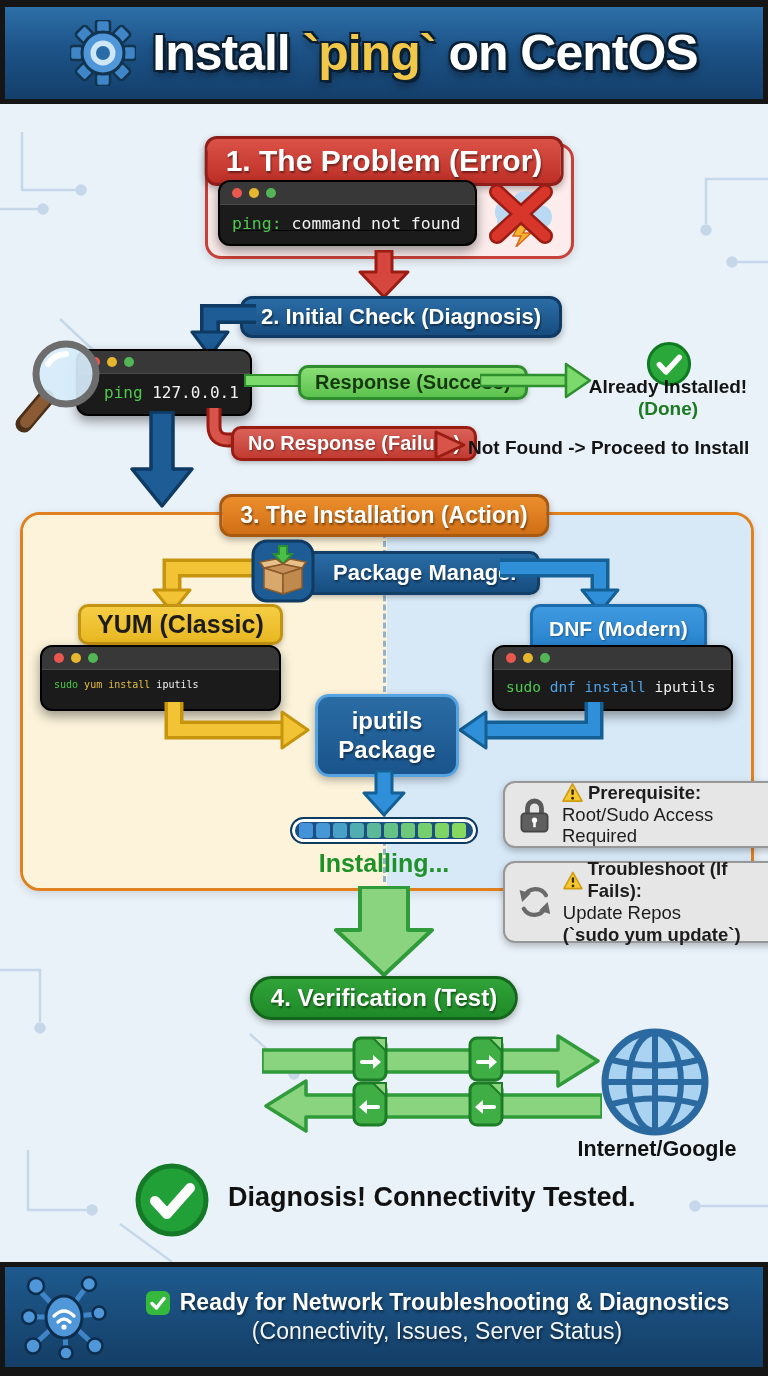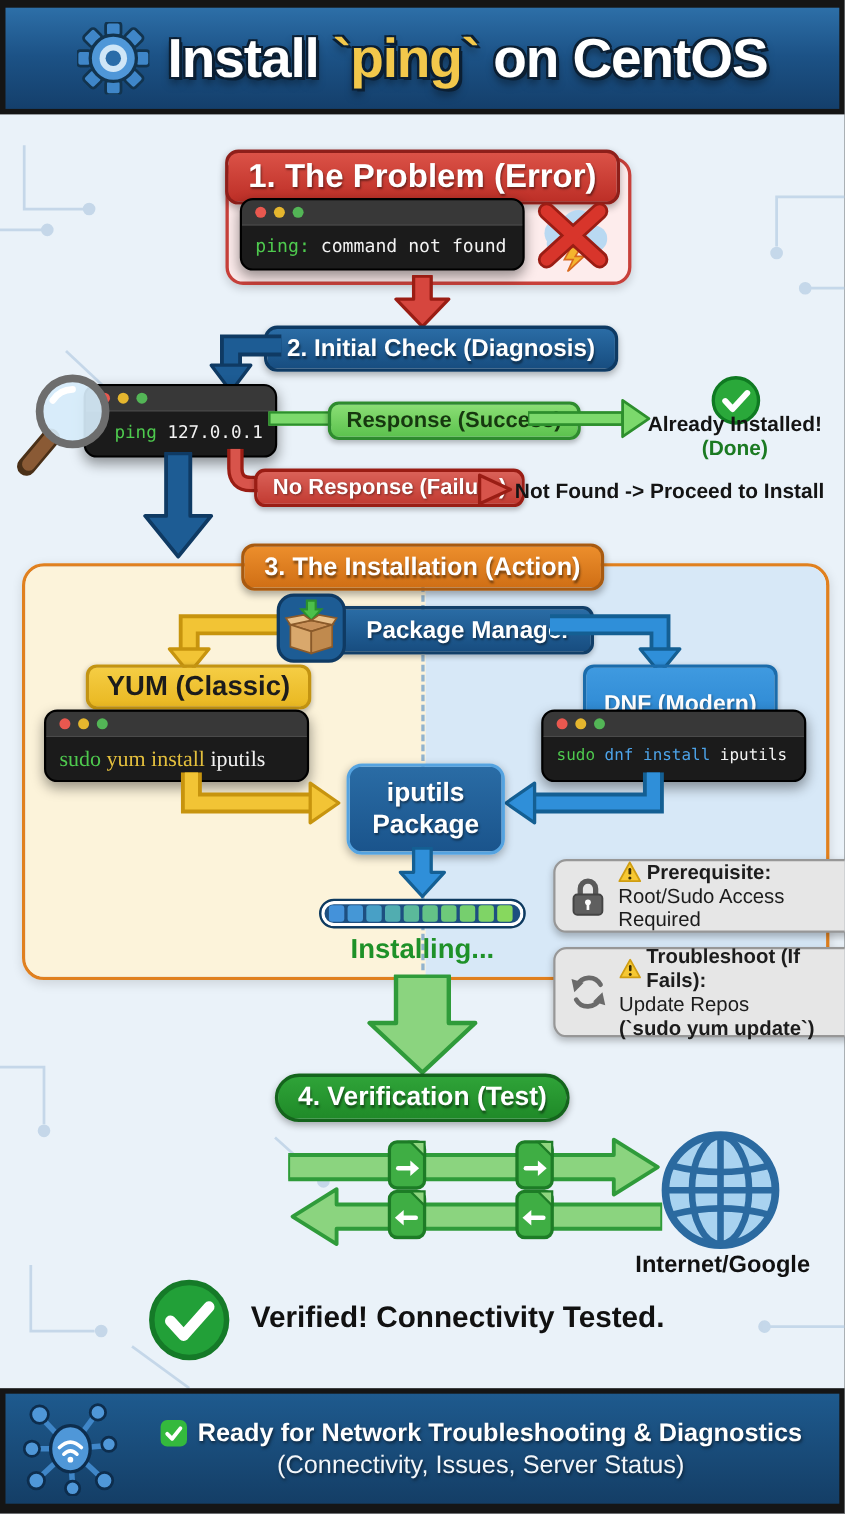--- a/index.html
+++ b/index.html
@@ -21,21 +21,21 @@
      padding:5px 18px;text-shadow:1px 2px 2px rgba(0,0,0,.45);box-shadow:0 3px 7px rgba(0,0,0,.3);}
   .badge-red{background:linear-gradient(180deg,#db5247,#bd2f27);border:3px solid #8e1f1a;font-size:30px;}
   .badge-blue{background:linear-gradient(180deg,#2a6ca5,#174d80);border:3px solid #0e3a63;font-size:22px;}
   .badge-orange{background:linear-gradient(180deg,#ec8e2c,#d06f15);border:3px solid #a85a10;font-size:23px;}
   .badge-green{background:linear-gradient(180deg,#2fa338,#1f8a28);border:3px solid #14641c;font-size:24px;}
   .pill{position:absolute;border-radius:10px;font-weight:800;white-space:nowrap;text-align:center;
      box-shadow:0 2px 5px rgba(0,0,0,.25);}
   .pill-success{background:linear-gradient(180deg,#8ade74,#5cc24e);border:3px solid #2e8b2e;color:#16380f;font-size:20px;padding:3px 14px;}
   .pill-failure{background:linear-gradient(180deg,#da6158,#c23b32);border:3px solid #9a1d14;color:#fff;font-size:20px;padding:3px 14px;text-shadow:1px 1px 2px rgba(0,0,0,.4);}
   .pill-yum{background:linear-gradient(180deg,#f5cd44,#e9b822);border:3px solid #c39412;color:#1c1c1c;font-size:25px;padding:3px 16px;}
-  .pill-dnf{background:linear-gradient(180deg,#3f9ae0,#2580cc);border:3px solid #1b6cab;color:#fff;font-size:21px;padding:21px 16px;text-shadow:1px 1px 2px rgba(0,0,0,.35);}
+  .pill-dnf{background:linear-gradient(180deg,#3f9ae0,#2580cc);border:3px solid #1b6cab;color:#fff;font-size:21px;padding:10px 16px;text-shadow:1px 1px 2px rgba(0,0,0,.35);}
   .pill-pm{background:linear-gradient(180deg,#2a6ca5,#174d80);border:3px solid #123f68;color:#fff;font-size:22px;font-weight:800;
      padding:6px 18px 6px 34px;text-shadow:1px 2px 2px rgba(0,0,0,.45);}
 
   
   .s1-box{position:absolute;left:205px;top:143px;width:363px;height:110px;background:#fdecec;
      border:3px solid #c8403a;border-radius:16px;box-shadow:0 3px 8px rgba(0,0,0,.15);}
   .s3-box{position:absolute;left:20px;top:512px;width:728px;height:373px;border:3.5px solid #e0801f;
      border-radius:20px;overflow:hidden;box-shadow:0 3px 10px rgba(0,0,0,.12);}
   .s3-left{position:absolute;left:0;top:0;width:364px;height:100%;background:#fcf3da;}
   .s3-right{position:absolute;left:364px;top:0;width:364px;height:100%;background:#d7e8f7;}
@@ -121,21 +121,21 @@
           <circle r="12.5" fill="#cfe6f7"></circle>
           <circle r="7" fill="#2a6ca8"></circle>
         </g>
       </svg>
       <div class="hdr-title"><span>Install </span><span class="hdr-ping">`ping`</span><span> on CentOS</span></div>
     </div>
   </div>
 
   <div class="s1-box"></div>
   <div class="badge badge-red" style="left:384px;top:136px;transform:translateX(-50%);">1. The Problem (Error)</div>
-  <div class="terminal" style="left:218px;top:180px;width:255px;height:62px;">
+  <div class="terminal" style="left:218px;top:180px;width:255px;height:62px;text-decoration:underline;">
     <div class="term-bar">
         <span class="dot dot-r"></span>
         <span class="dot dot-y"></span>
         <span class="dot dot-g"></span>
       </div>
     <div class="term-body" style="font-size:16.5px;"><span class="tc-green">ping:</span><span class="tc-white"> command not found</span></div>
   </div>
   <svg class="abs" style="left:483px;top:181px;" width="76" height="66" viewBox="0 0 76 66">
     <g fill="#b9d9f2">
       <circle cx="25" cy="31" r="13"></circle>
@@ -235,21 +235,21 @@
 
   <div class="pill pill-yum" style="left:78px;top:604px;">YUM (Classic)</div>
   <div class="pill pill-dnf" style="left:530px;top:604px;">DNF (Modern)</div>
 
   <div class="terminal" style="left:40px;top:645px;width:237px;height:62px;">
     <div class="term-bar">
         <span class="dot dot-r"></span>
         <span class="dot dot-y"></span>
         <span class="dot dot-g"></span>
       </div>
-    <div class="term-body" style="font-size:20px;font-family:Liberation Serif, serif;"><span class="tc-green">sudo </span><span class="tc-yellow">yum install </span><span class="tc-white">iputils</span></div>
+    <div class="term-body" style="font-size:10px;"><span class="tc-green">sudo </span><span class="tc-yellow">yum install </span><span class="tc-white">iputils</span></div>
   </div>
   <div class="terminal" style="left:492px;top:645px;width:237px;height:62px;">
     <div class="term-bar">
         <span class="dot dot-r"></span>
         <span class="dot dot-y"></span>
         <span class="dot dot-g"></span>
       </div>
     <div class="term-body" style="font-size:14.5px;"><span class="tc-green">sudo </span><span class="tc-blue">dnf install </span><span class="tc-white">iputils</span></div>
   </div>
 
@@ -376,21 +376,21 @@
     <path d="M6,55 H104" stroke="#2b6aa0" stroke-width="6" fill="none"></path>
     <path d="M12,33 Q55,44 98,33" stroke="#2b6aa0" stroke-width="6" fill="none"></path>
     <path d="M12,77 Q55,66 98,77" stroke="#2b6aa0" stroke-width="6" fill="none"></path>
   </svg>
   <div class="globe-label">Internet/Google</div>
 
   <svg class="abs" style="left:134px;top:1162px;" width="76" height="76" viewBox="0 0 76 76">
     <circle cx="38" cy="38" r="34" fill="#22a038" stroke="#157a28" stroke-width="5"></circle>
     <polyline points="21,39 33,52 56,26" fill="none" stroke="#fff" stroke-width="10" stroke-linecap="round" stroke-linejoin="round"></polyline>
   </svg>
-  <div class="verified">Verified! Connectivity Tested.</div>
+  <div class="verified">Diagnosis! Connectivity Tested.</div>
 
   <div class="band" style="top:1262px;height:114px;">
     <div class="band-inner ftr-inner">
       <svg class="abs" style="left:16px;top:7px;" width="86" height="86" viewBox="0 0 86 86">
         <g stroke="#3f86c8" stroke-width="5">
           <path d="M43,43 L16,14"></path>
             <path d="M43,43 L66,12"></path>
             <path d="M43,43 L9,43"></path>
             <path d="M43,43 L77,40"></path>
           <path d="M43,43 L14,70"></path>

